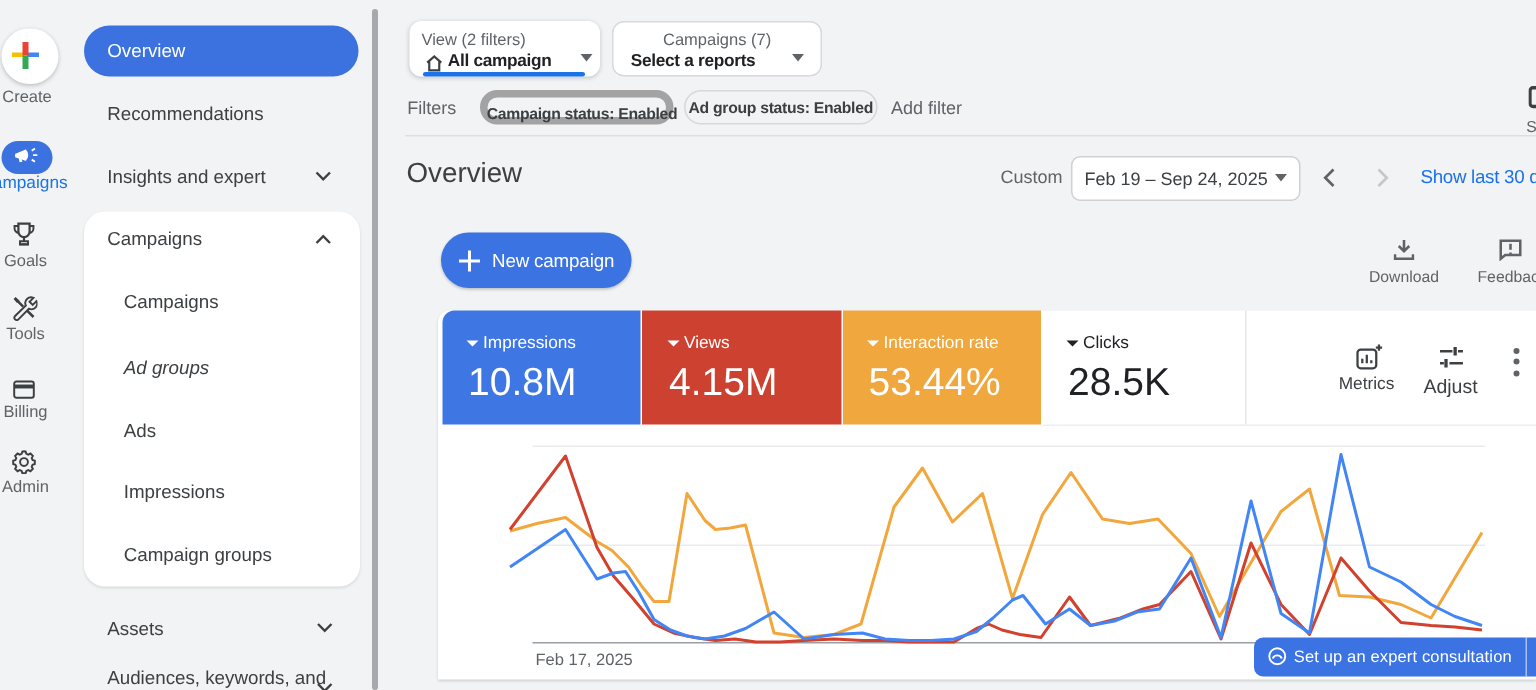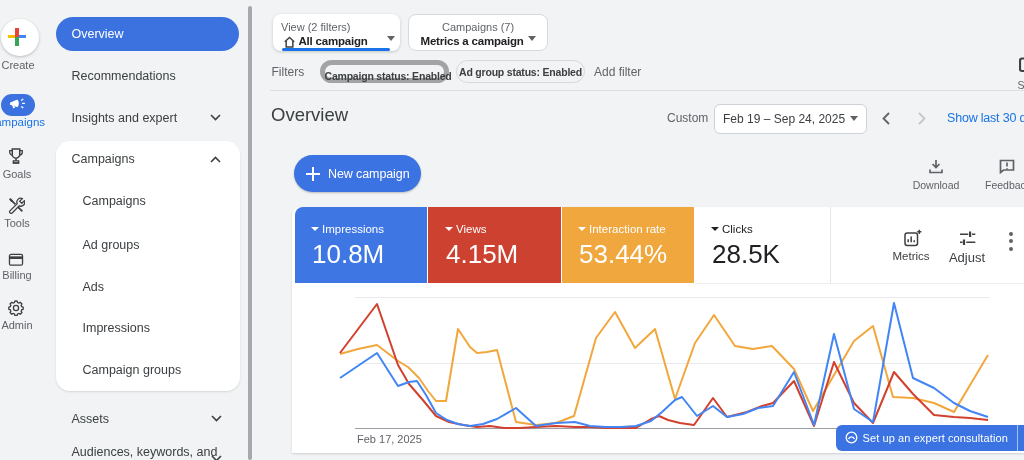--- a/index.html
+++ b/index.html
@@ -62,21 +62,21 @@
 <svg class="abs" style="left:210px;top:113.5px;" width="11" height="7" viewBox="0 0 11 7">
     <path d="M1 1 l4.5 4.5 L10 1" fill="none" stroke="#3c4043" stroke-width="1.6"></path>
   </svg>
 
 <div class="abs" style="left:56px;top:141px;width:183.5px;height:250px;border-radius:14px;background:#fff;box-shadow:0 1px 2px rgba(60,64,67,.15);"></div>
 <div class="abs" style="left:71.5px;top:151.5px;font-size:12.5px;color:#3c4043;">Campaigns</div>
 <svg class="abs" style="left:210px;top:155.5px;" width="11" height="7" viewBox="0 0 11 7">
     <path d="M1 6 l4.5 -4.5 L10 6" fill="none" stroke="#3c4043" stroke-width="1.6"></path>
   </svg>
 <div class="abs" style="left:82.5px;top:193.5px;font-size:12.5px;color:#3c4043;">Campaigns</div>
-<div class="abs" style="left:82.5px;top:238px;font-size:12.5px;color:#3c4043;">Ad groups</div>
+<div class="abs" style="left:82.5px;top:238px;font-size:12.5px;color:#3c4043;font-style:italic;">Ad groups</div>
 <div class="abs" style="left:82.5px;top:279.5px;font-size:12.5px;color:#3c4043;">Ads</div>
 <div class="abs" style="left:82.5px;top:321px;font-size:12.5px;color:#3c4043;">Impressions</div>
 <div class="abs" style="left:82.5px;top:363px;font-size:12.5px;color:#3c4043;">Campaign groups</div>
 
 <div class="abs" style="left:71.5px;top:411.5px;font-size:12.5px;color:#3c4043;">Assets</div>
 <svg class="abs" style="left:211px;top:414.5px;" width="11" height="7" viewBox="0 0 11 7">
     <path d="M1 1 l4.5 4.5 L10 1" fill="none" stroke="#3c4043" stroke-width="1.6"></path>
   </svg>
 <div class="abs" style="left:71.5px;top:445px;font-size:12.5px;color:#3c4043;">Audiences, keywords, and</div>
 <svg class="abs" style="left:211px;top:455px;" width="11" height="7" viewBox="0 0 11 7">
@@ -89,21 +89,21 @@
 <div class="abs" style="left:281px;top:20.5px;font-size:11px;color:#5f6368;">View (2 filters)</div>
 <svg class="abs" style="left:282.5px;top:35.5px;" width="13" height="12.5" viewBox="0 0 12 12">
     <path d="M1.5 5.5 L6 1.5 L10.5 5.5 M2.8 4.8 V10.5 H9.2 V4.8" fill="none" stroke="#3c4043" stroke-width="1.4"></path>
   </svg>
 <div class="abs" style="left:298.5px;top:35px;font-size:11.5px;color:#202124;font-weight:700;letter-spacing:-.2px;">All campaign</div>
 <div class="abs" style="left:386.5px;top:36px;width:0;height:0;border-left:4.5px solid transparent;border-right:4.5px solid transparent;border-top:5px solid #5f6368;"></div>
 <div class="abs" style="left:282px;top:48px;width:108px;height:3px;border-radius:2px;background:#1a73e8;"></div>
 
 <div class="abs" style="left:408px;top:14px;width:140px;height:37px;border-radius:8px;background:#fff;border:1px solid #d7d9dd;"></div>
 <div class="abs" style="left:442px;top:20.5px;font-size:11px;color:#5f6368;">Campaigns (7)</div>
-<div class="abs" style="left:420.5px;top:35px;font-size:11.5px;color:#202124;font-weight:700;letter-spacing:-.2px;">Metrics a campaign</div>
+<div class="abs" style="left:420.5px;top:35px;font-size:11.5px;color:#202124;font-weight:700;letter-spacing:-.2px;">Select a reports</div>
 <div class="abs" style="left:528px;top:36px;width:0;height:0;border-left:4.5px solid transparent;border-right:4.5px solid transparent;border-top:5px solid #5f6368;"></div>
 
 <div class="abs" style="left:271.5px;top:65px;font-size:12px;color:#5f6368;">Filters</div>
 <div class="abs" style="left:319.5px;top:59.5px;width:129px;height:23.5px;border-radius:12px;border:5px solid #a3a3a3;font-size:10.5px;font-weight:700;letter-spacing:-.2px;color:#3c4043;text-align:center;line-height:22.5px;">Campaign status: Enabled</div>
 <div class="abs" style="left:456px;top:59.5px;width:129px;height:23.5px;border-radius:12px;border:1px solid #d5d8dc;font-size:10.5px;font-weight:700;letter-spacing:-.2px;color:#3c4043;text-align:center;line-height:22.5px;">Ad group status: Enabled</div>
 <div class="abs" style="left:594px;top:65px;font-size:12px;color:#5f6368;">Add filter</div>
 
 <svg class="abs" style="left:1019px;top:57px;" width="5" height="16" viewBox="0 0 5 16">
     <rect x="1" y="1.5" width="12" height="12.5" rx="2" fill="none" stroke="#3c4043" stroke-width="2.2"></rect>
   </svg>

